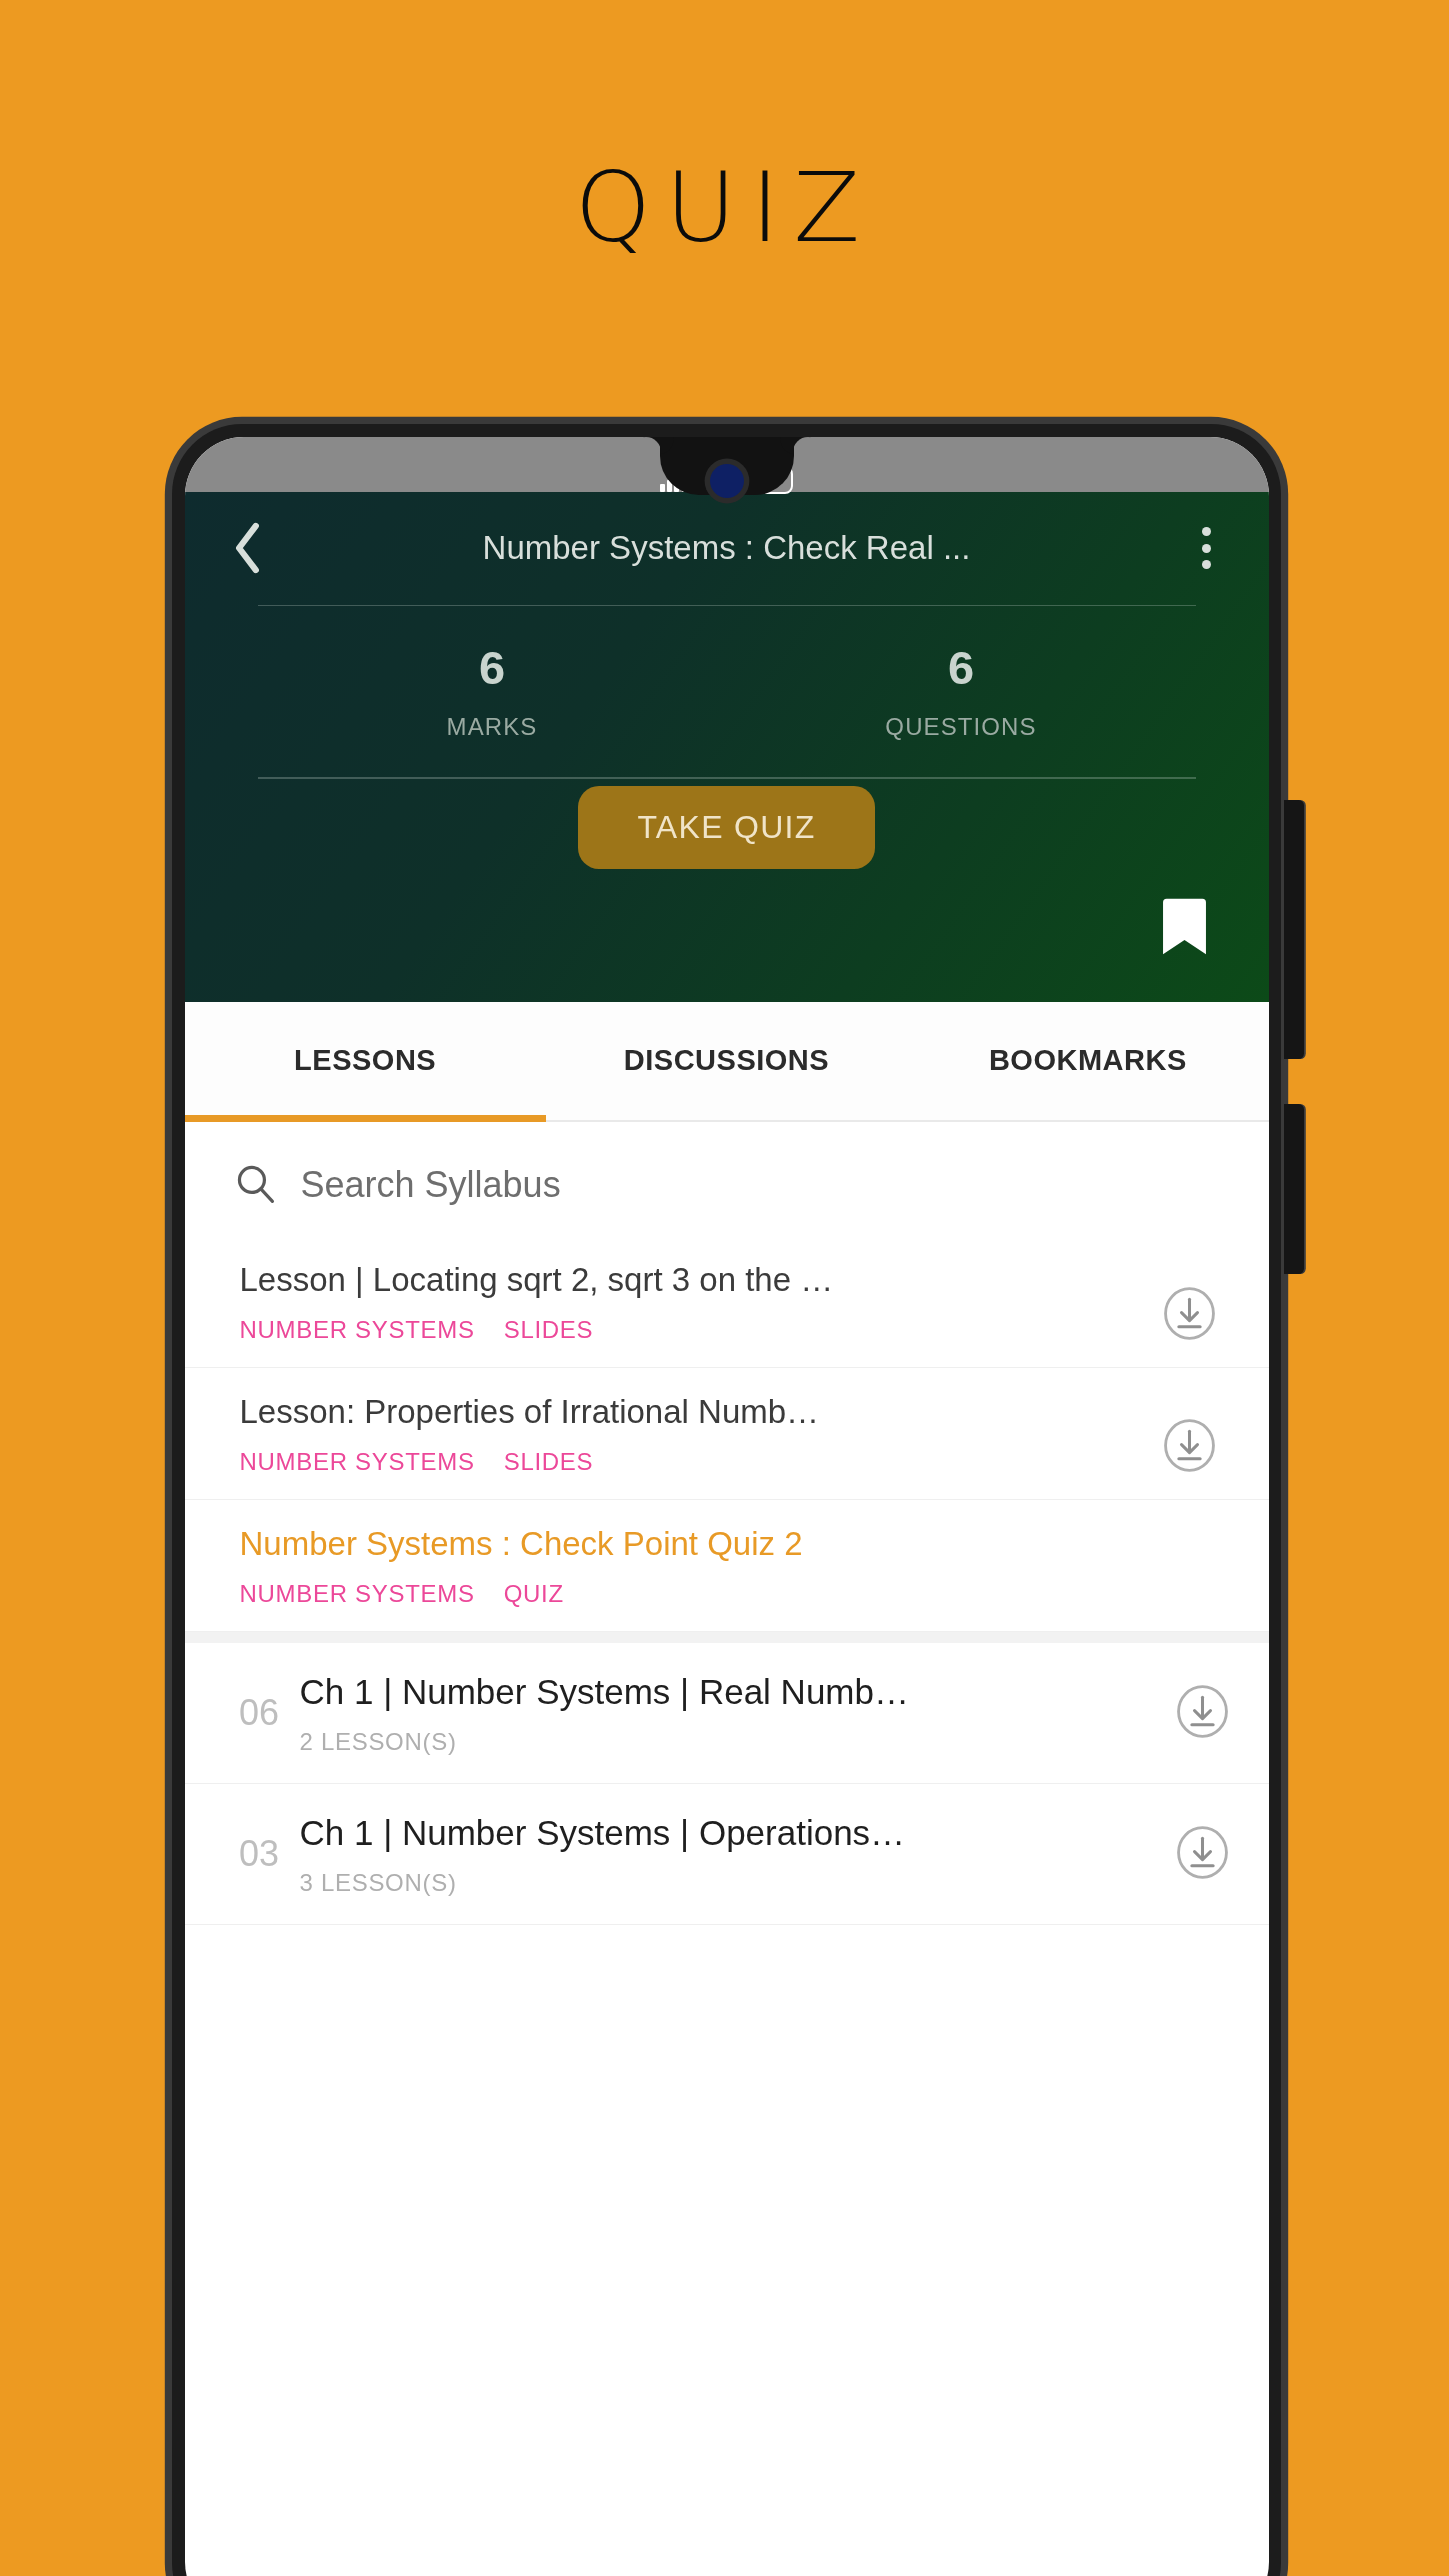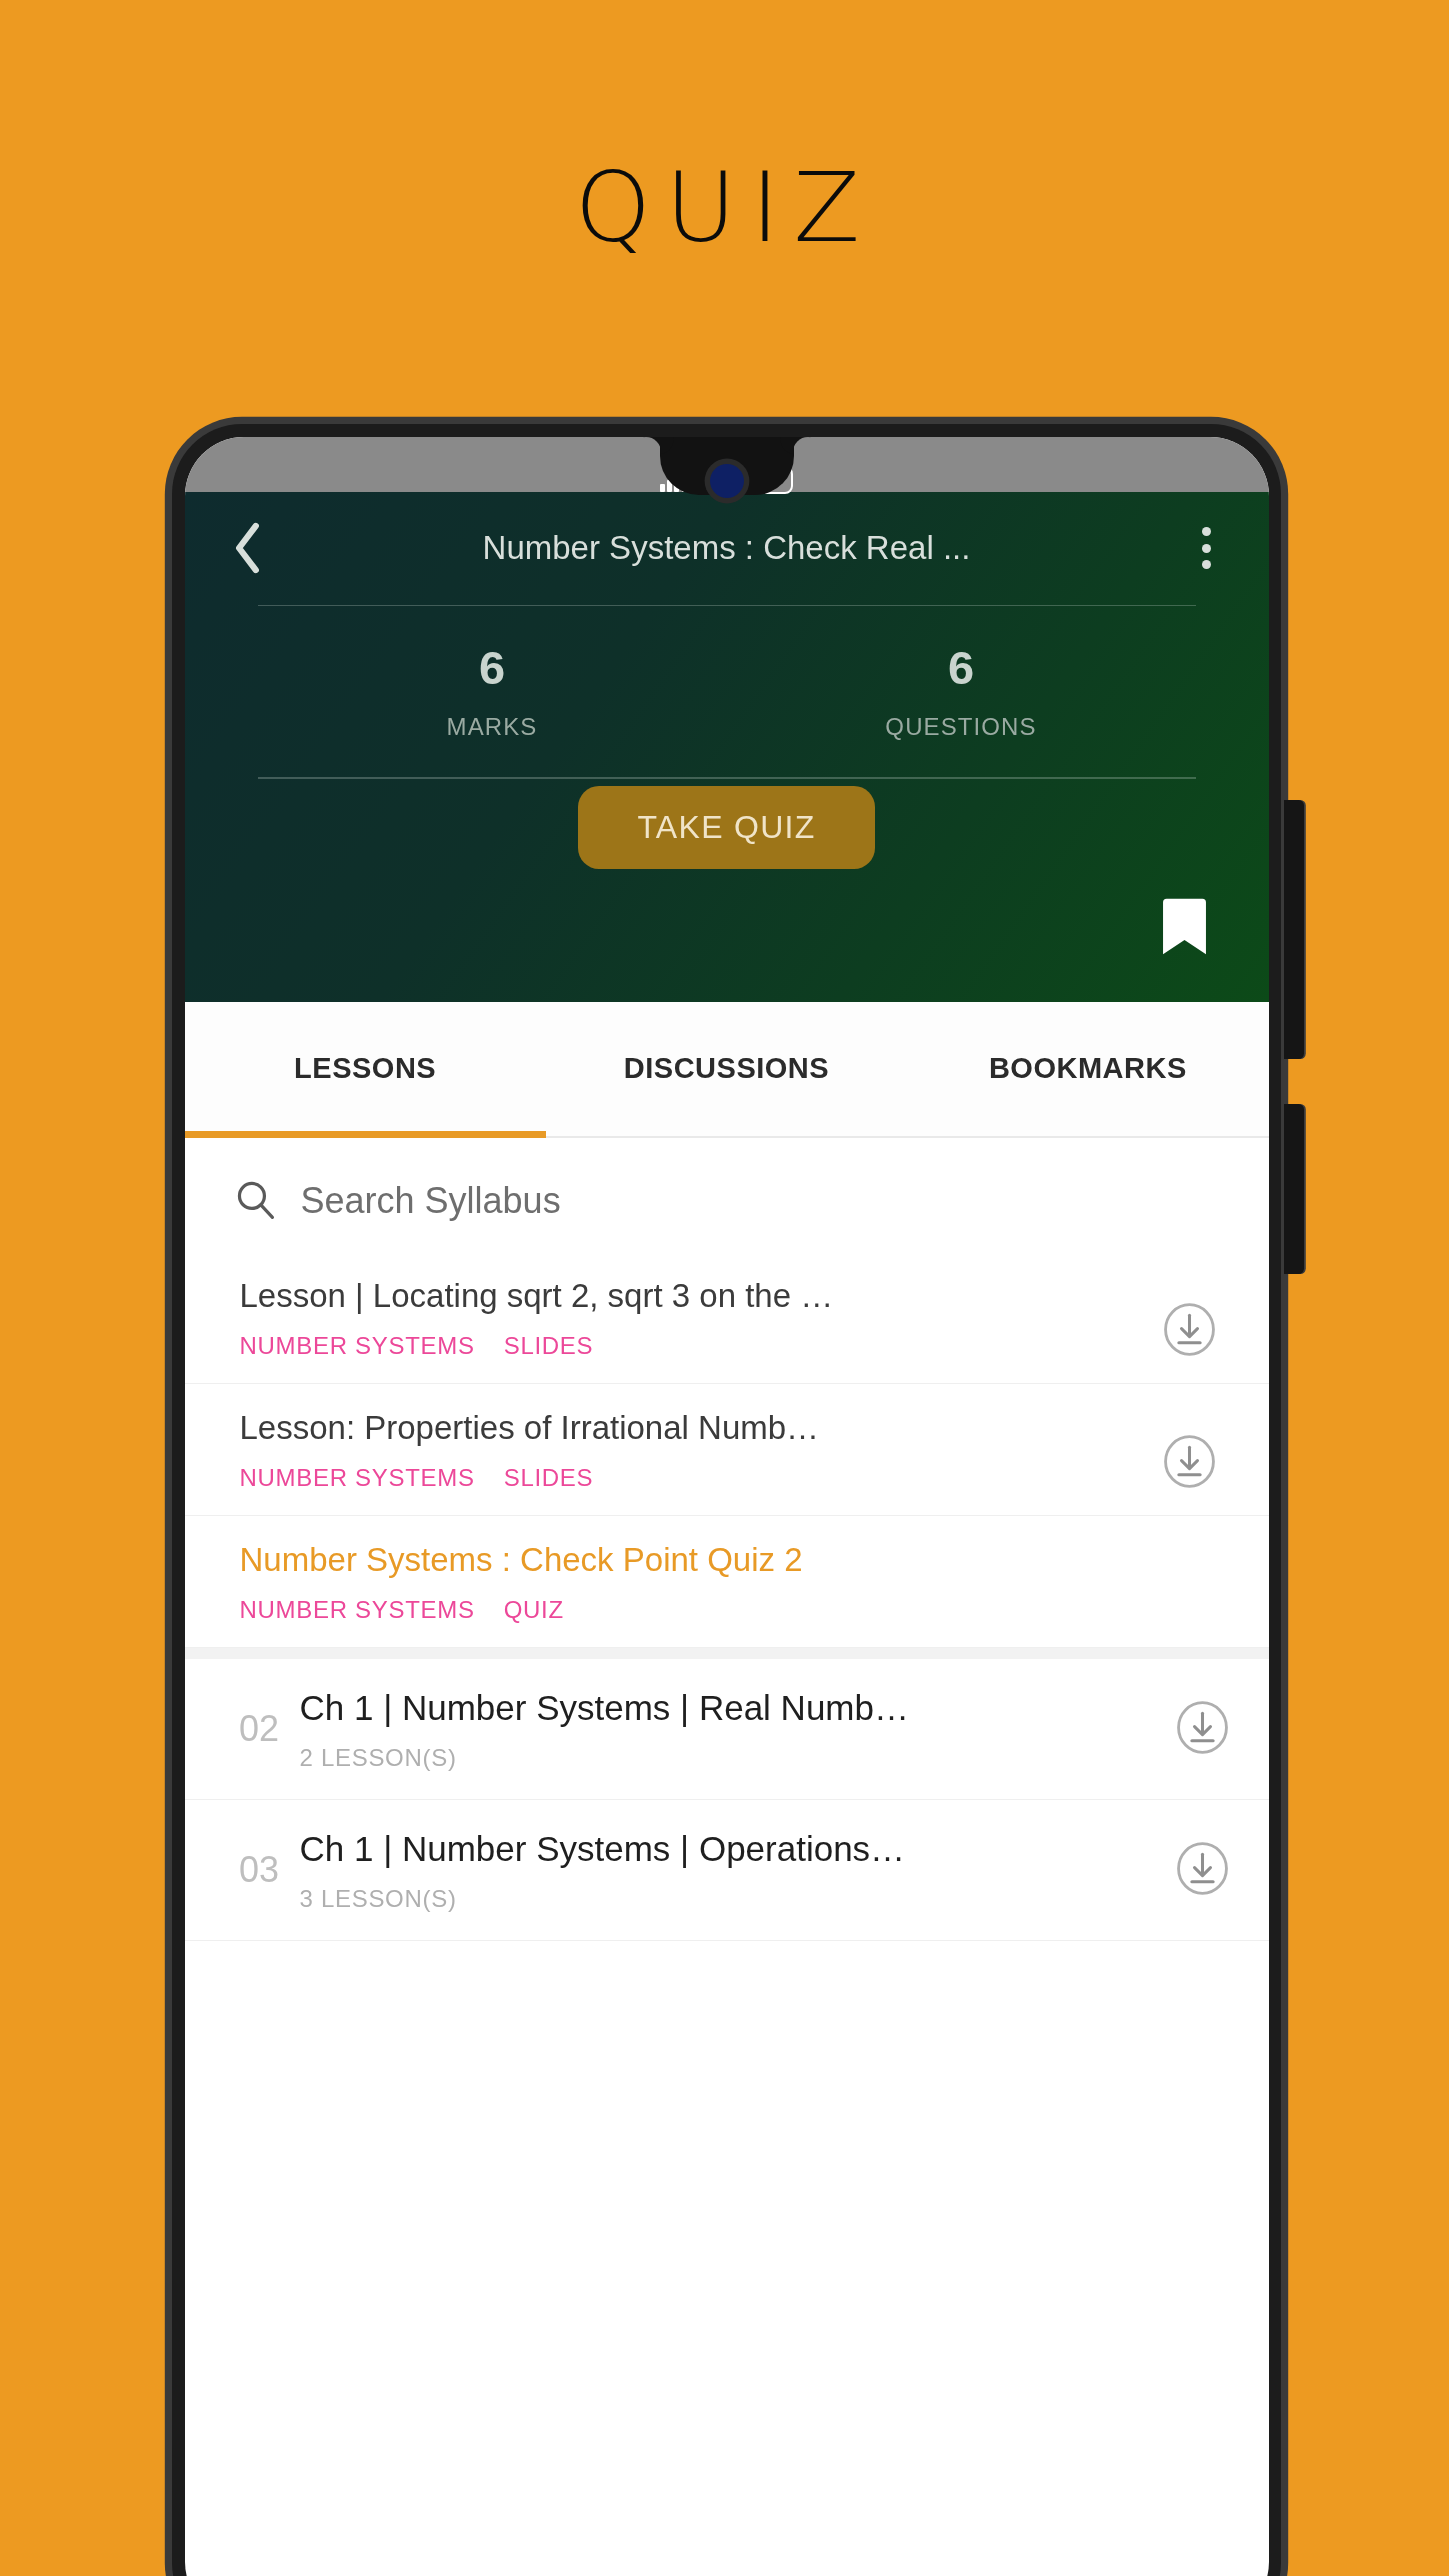--- a/index.html
+++ b/index.html
@@ -238,21 +238,21 @@
     display: flex;
     align-items: center;
     justify-content: center;
     cursor: pointer;
   }
 
   
   .tabs {
     display: flex;
     background: #FDFDFD;
-    height: 136px;
+    height: 120px;
     border-bottom: 2.7px solid #E9E9E9;
   }
   .tab {
     flex: 1;
     display: flex;
     align-items: center;
     justify-content: center;
     font-size: 29px;
     font-weight: 700;
     letter-spacing: 0.5px;
@@ -485,21 +485,21 @@
           </div>
         </div>
         <div class="dl-icon hidden">
           <svg width="55" height="55" viewBox="0 0 62 62"></svg>
         </div>
       </div>
 
       <div class="section-gap"></div>
 
       <div class="chapter-item">
-        <div class="chapter-index">02</div>
+        <div class="chapter-index">06</div>
         <div class="chapter-text">
           <div class="chapter-title">Ch 1 | Number Systems | Real Numb…</div>
           <div class="chapter-meta">2 LESSON(S)</div>
         </div>
         <div class="dl-icon">
           <svg width="55" height="55" viewBox="0 0 62 62">
             <ellipse cx="31" cy="31" rx="27" ry="28" stroke="#AFAFAF" stroke-width="3.2" fill="none"></ellipse>
             <line x1="31" y1="15" x2="31" y2="38" stroke="#8F8F8F" stroke-width="3.4" stroke-linecap="round"></line>
             <path d="M22 30 L31 39 L40 30" stroke="#8F8F8F" stroke-width="3.4" fill="none" stroke-linecap="round" stroke-linejoin="round"></path>
             <line x1="19" y1="46" x2="43" y2="46" stroke="#8F8F8F" stroke-width="3.4" stroke-linecap="round"></line>

